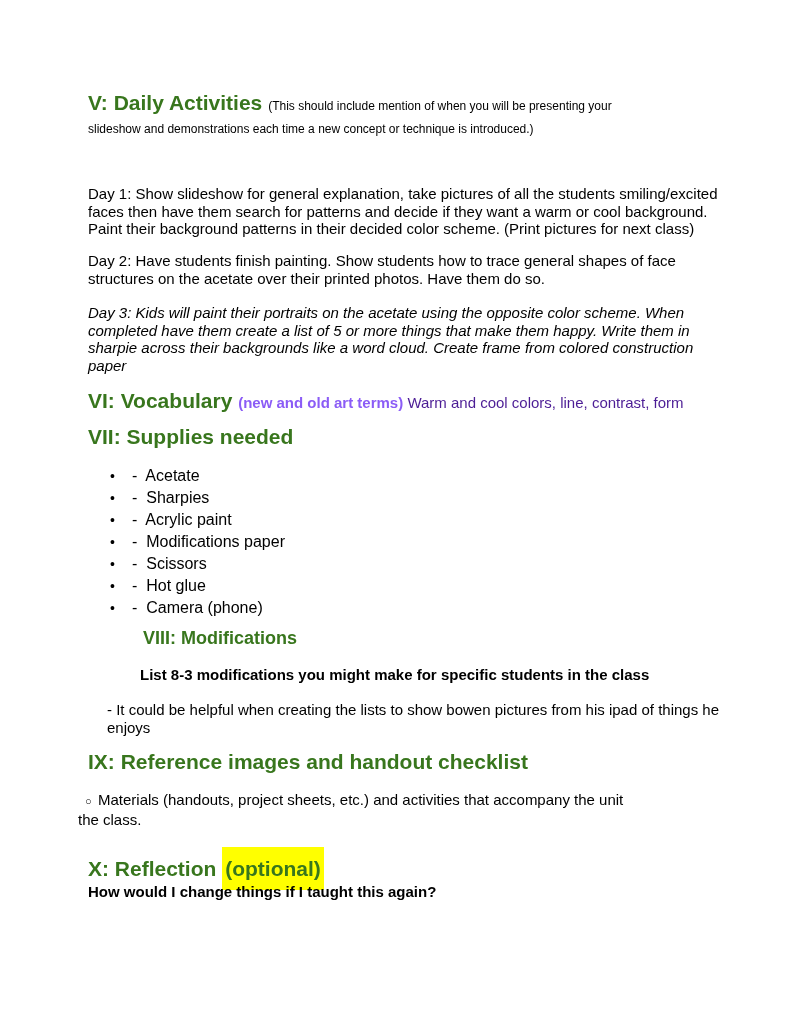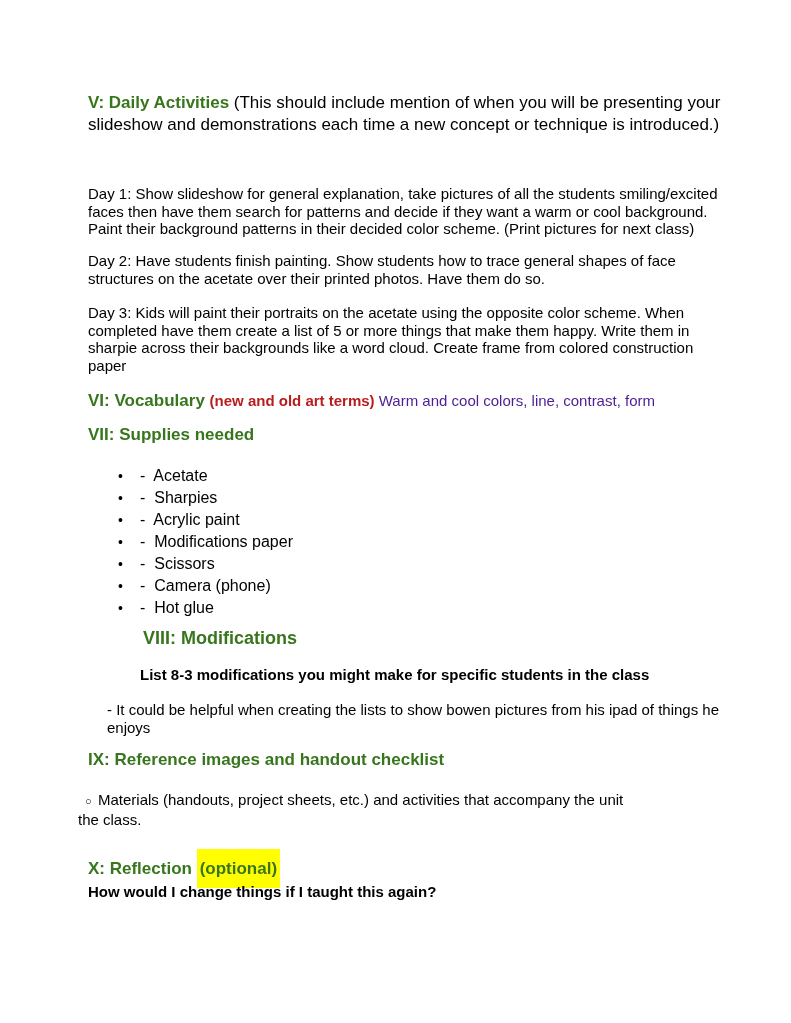--- a/index.html
+++ b/index.html
@@ -15,27 +15,27 @@
     margin: 0 auto;
   }
   .abs { position: absolute; }
   .body-text {
     font-size: 15px;
     line-height: 17.5px;
     white-space: pre-line;
     width: 690px;
   }
   .h-main {
-    font-size: 17px;
+    font-size: 21px;
     font-weight: bold;
     color: #38761d;
   }
   .h-line { line-height: 22px; width: 695px; }
-  .h-note { font-size: 17px; font-weight: normal; color: #000000; white-space: pre-line; }
-  .h-subnote-bold { font-size: 15px; font-weight: bold; color: #b91c1c; }
+  .h-note { font-size: 12px; font-weight: normal; color: #000000; white-space: pre-line; }
+  .h-subnote-bold { font-size: 15px; font-weight: bold; color: #8b5cf6; }
   .h-terms { font-size: 15px; font-weight: normal; color: #4c1d95; }
   .supplies-row {
     line-height: 21px;
     padding-left: 30px;
     font-size: 16px;
   }
   .disc-marker {
     display: inline-block;
     width: 22px;
     font-size: 14px;
@@ -68,39 +68,39 @@
   <div class="abs h-line" style="left:88px; top:92px;">
     <span class="h-main">V: Daily Activities </span><span class="h-note">(This should include mention of when you will be presenting your
 slideshow and demonstrations each time a new concept or technique is introduced.)</span>
   </div>
 
   <div class="abs body-text" style="left:88px; top:185px;">Day 1: Show slideshow for general explanation, take pictures of all the students smiling/excited
 faces then have them search for patterns and decide if they want a warm or cool background.
 Paint their background patterns in their decided color scheme. (Print pictures for next class)</div>
   <div class="abs body-text" style="left:88px; top:252px;">Day 2: Have students finish painting. Show students how to trace general shapes of face
 structures on the acetate over their printed photos. Have them do so.</div>
-  <div class="abs body-text" style="left:88px; top:304px;">Day 3: Kids will paint their portraits on the acetate using the opposite color scheme. When
+  <div class="abs body-text" style="left:88px; top:304px;font-style:italic;">Day 3: Kids will paint their portraits on the acetate using the opposite color scheme. When
 completed have them create a list of 5 or more things that make them happy. Write them in
 sharpie across their backgrounds like a word cloud. Create frame from colored construction
 paper</div>
 
   <div class="abs h-line" style="left:88px; top:390px;">
     <span class="h-main">VI: Vocabulary </span><span class="h-subnote-bold">(new and old art terms) </span><span class="h-terms">Warm and cool colors, line, contrast, form</span>
   </div>
 
   <div class="abs h-main" style="left:88px; top:425px;">VII: Supplies needed</div>
 
-  <div class="abs" style="left:88px; top:465px;">
+  <div class="abs" style="left:80px; top:465px;">
     <div class="supplies-row"><span class="disc-marker">•</span><span class="supply-text">-  Acetate</span></div>
     <div class="supplies-row"><span class="disc-marker">•</span><span class="supply-text">-  Sharpies</span></div>
     <div class="supplies-row"><span class="disc-marker">•</span><span class="supply-text">-  Acrylic paint</span></div>
     <div class="supplies-row"><span class="disc-marker">•</span><span class="supply-text">-  Modifications paper</span></div>
     <div class="supplies-row"><span class="disc-marker">•</span><span class="supply-text">-  Scissors</span></div>
+    <div class="supplies-row"><span class="disc-marker">•</span><span class="supply-text">-  Hot glue</span></div>
     <div class="supplies-row"><span class="disc-marker">•</span><span class="supply-text">-  Camera (phone)</span></div>
-    <div class="supplies-row"><span class="disc-marker">•</span><span class="supply-text">-  Hot glue</span></div>
   </div>
 
   <div class="abs h-sub" style="left:143px; top:628px;">VIII: Modifications</div>
   <div class="abs bold-15" style="left:140px; top:666px;">List 8-3 modifications you might make for specific students in the class</div>
   <div class="abs body-text" style="left:87px; top:701px;margin-left:20px;">- It could be helpful when creating the lists to show bowen pictures from his ipad of things he
 enjoys</div>
 
   <div class="abs h-main" style="left:88px; top:750px;">IX: Reference images and handout checklist</div>
 
   <div class="abs ref-list" style="left:78px; top:791px;">

